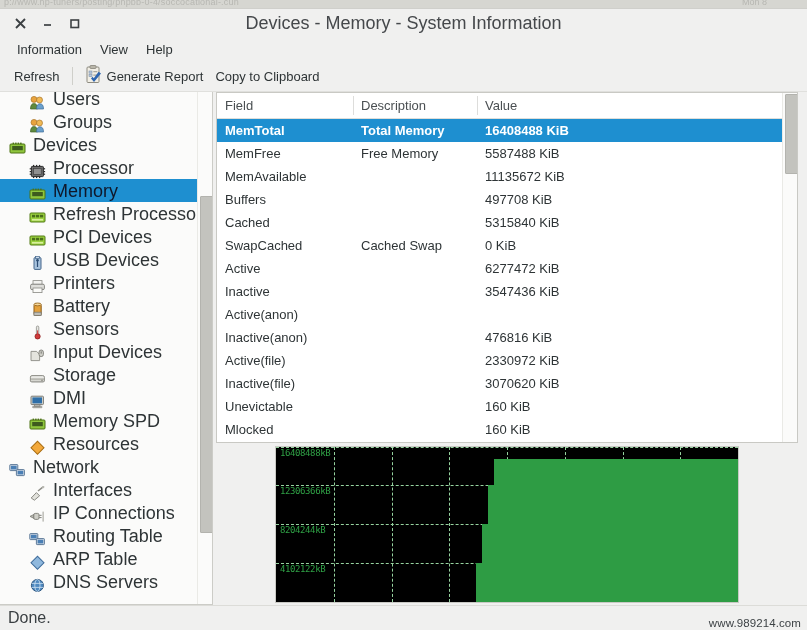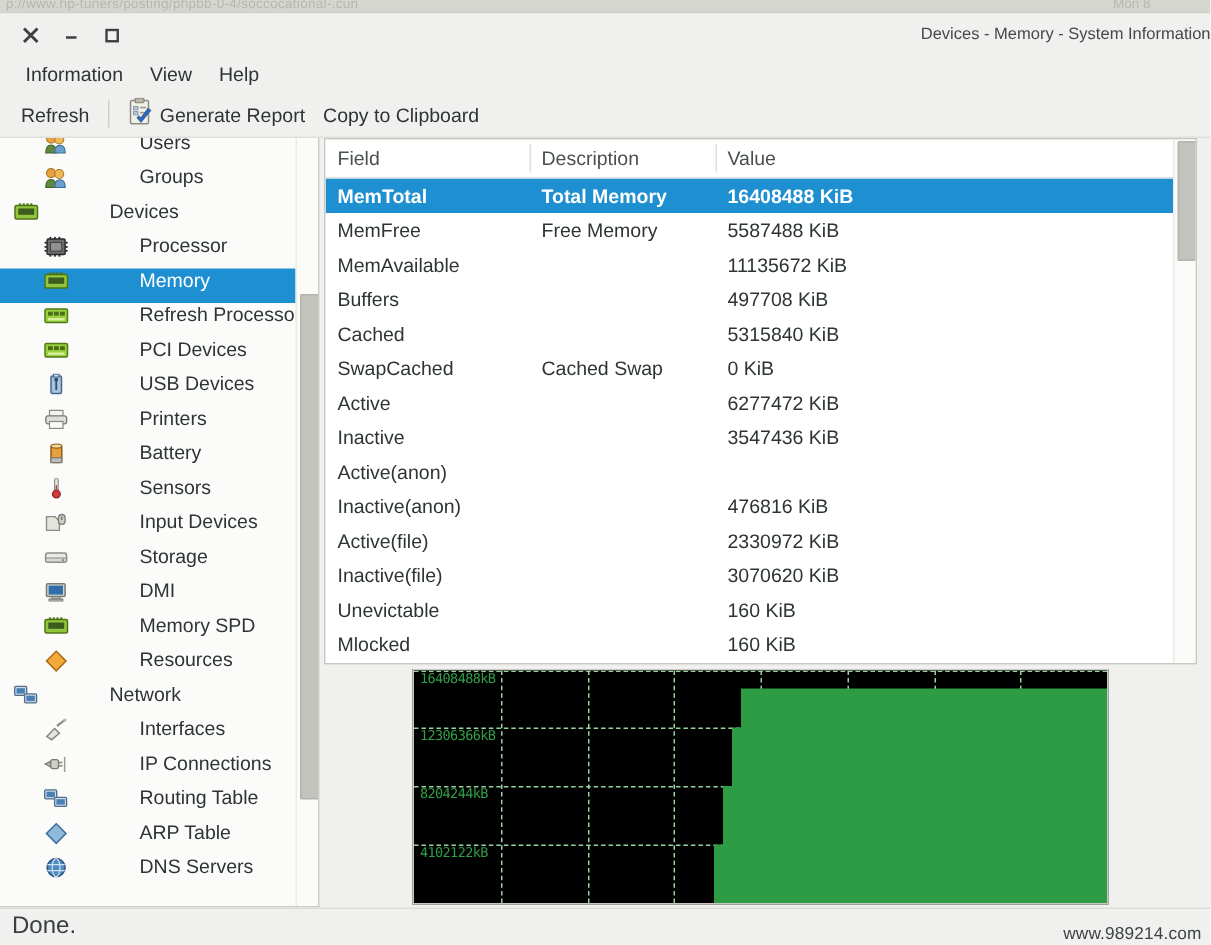--- a/index.html
+++ b/index.html
@@ -51,22 +51,22 @@
   }
   .win-btns { display: flex; align-items: center; padding-left: 13px; gap: 13px; }
   .win-btn {
     width: 14px; height: 14px;
     display: flex; align-items: center; justify-content: center;
     color: #3c4043;
     cursor: pointer;
   }
   .win-btn svg { display: block; }
   #window-title {
-    position: absolute; left: 0; right: 0; text-align: right;
-    font-size: 11px; color: #45484b;
+    position: absolute; left: 0; right: 0; text-align: center;
+    font-size: 18px; color: #45484b;
     pointer-events: none;
   }
 
   
   #menubar {
     height: 24px; min-height: 24px;
     display: flex; align-items: center;
     padding-left: 8px;
     background: #f0f0ef;
   }
@@ -114,31 +114,30 @@
     box-sizing: border-box;
     overflow: hidden;
   }
   #sidebar-list {
     position: absolute;
     left: 0; top: -5px; right: 14px; bottom: 0;
     overflow: hidden;
   }
   .tree-row {
     height: 23px;
-    display: flex; align-items: flex-start;
-    font-size: 13px;
+    display: flex; align-items: flex-end;
+    font-size: 18px;
     color: #2e3436;
     white-space: nowrap;
     cursor: default;
     padding-right: 4px;
-    gap: 40px;
   }
   .tree-row.cat { padding-left: 8px; }
   .tree-row.leaf { padding-left: 28px; }
-  .tree-row.selected { background: #1e8fd0; color: #ffffff; }
+  .tree-row.selected { background: #1e8fd0; color: #0f172a; }
   .tree-ico {
     width: 18px; height: 16px; margin-right: 7px;
     flex: 0 0 18px;
     display: flex; align-items: center; justify-content: center;
   }
   .tree-ico svg { display: block; }
 
   
   #sidebar-scroll {
     position: absolute; right: 0; top: 0; width: 14px; bottom: 0;

